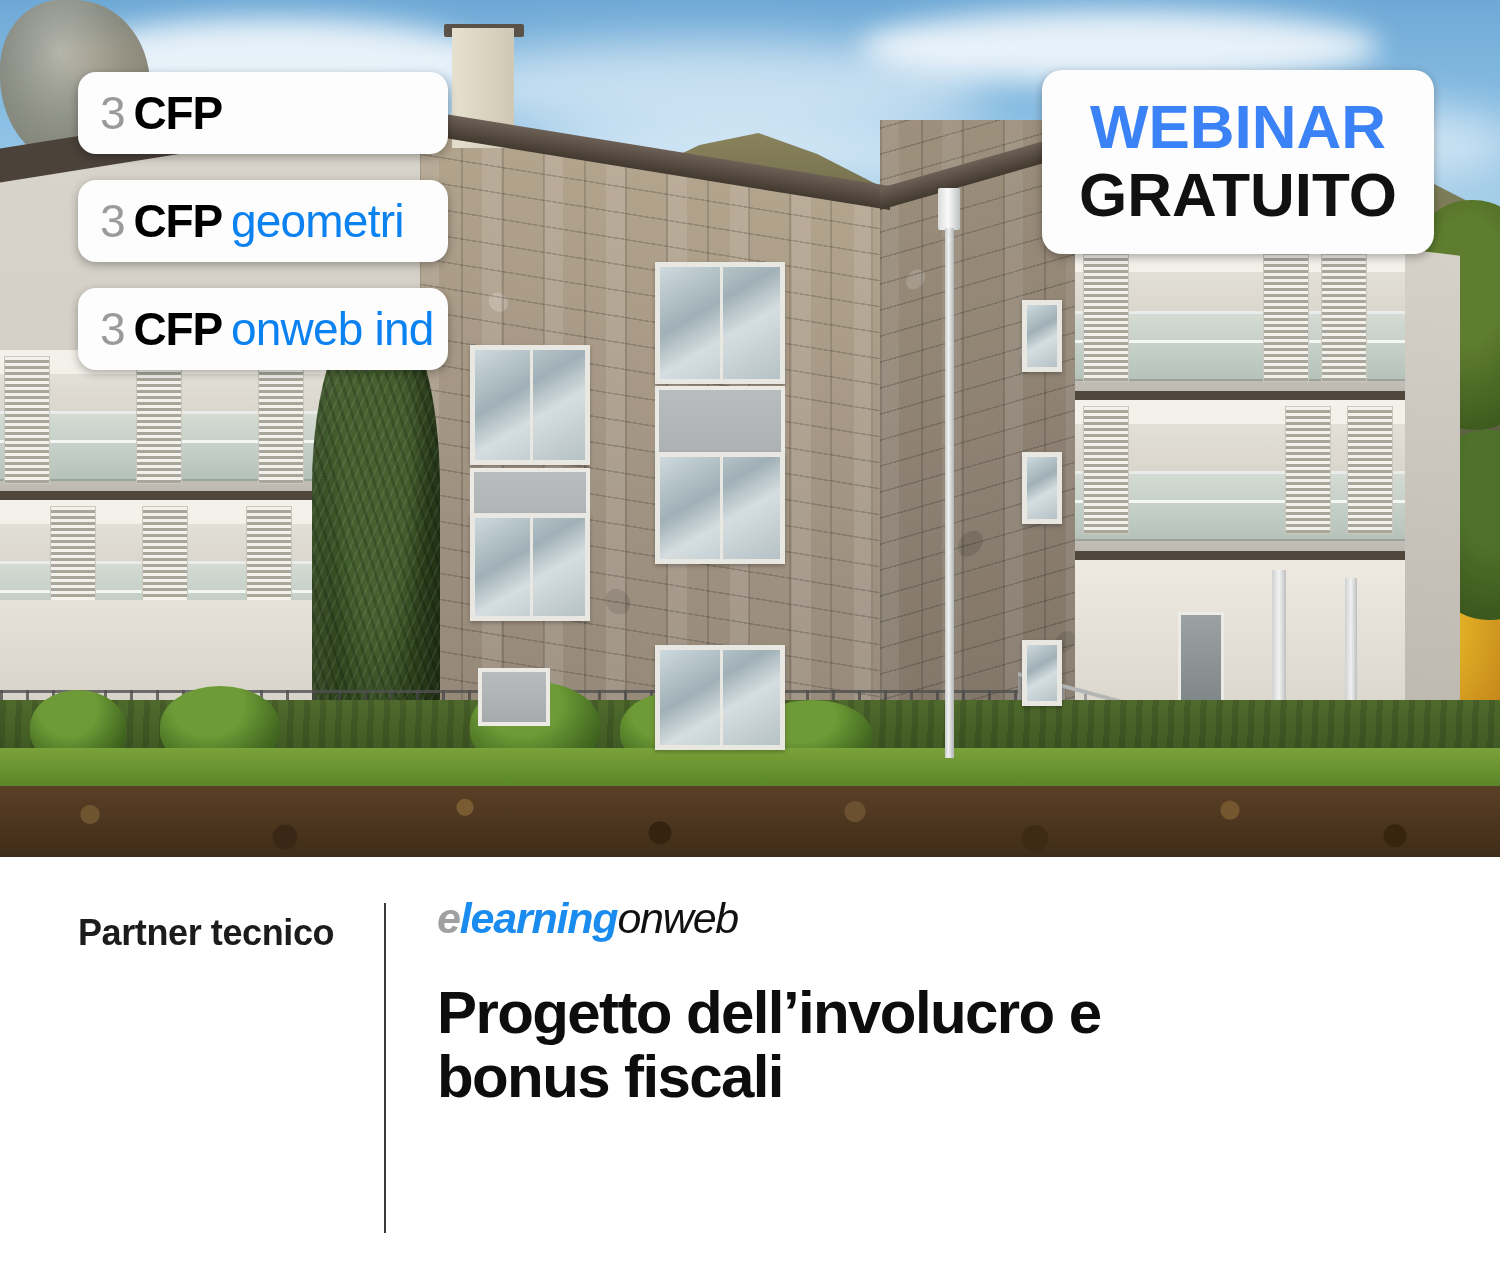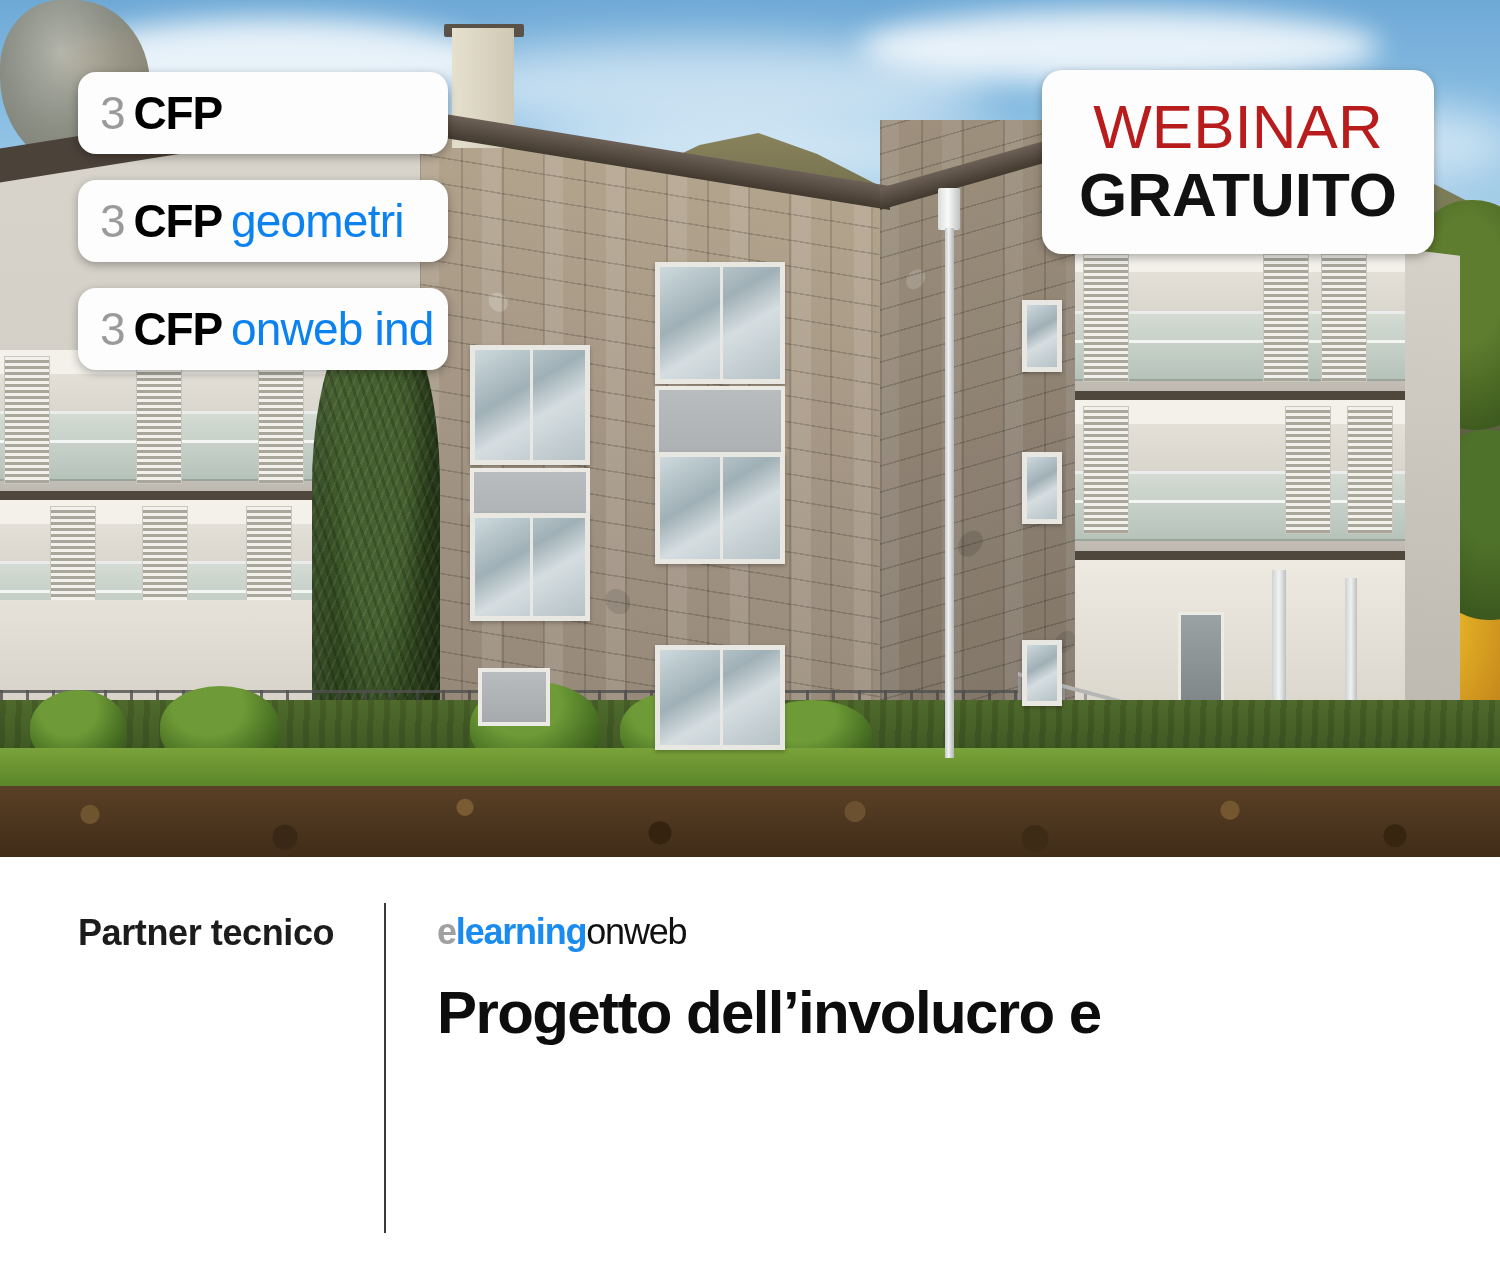--- a/index.html
+++ b/index.html
@@ -256,21 +256,21 @@
     color:#0b82f0; font-weight:400; font-size:46px; letter-spacing:-0.8px;
     margin-left:9px;
   }
 
   #badge-webinar {
     left:1042px; top:70px; width:392px; height:184px;
     flex-direction:column; align-items:center; justify-content:center;
     border-radius:20px;
   }
   .webinar-l1 {
-    color:#b91c1c; font-weight:400; font-size:62px; letter-spacing:0px; line-height:1.0;
+    color:#3b82f6; font-weight:700; font-size:62px; letter-spacing:0px; line-height:1.0;
   }
   .webinar-l2 {
     color:#111111; font-weight:700; font-size:62px; letter-spacing:0px; line-height:1.08;
     margin-top:4px;
   }
 
   
   #panel {
     position:absolute; left:0; top:857px; width:1500px; height:429px;
     background:#ffffff;
@@ -298,22 +298,22 @@
     letter-spacing:0px;
     -webkit-text-stroke:7px #1c42b0;
     paint-order:stroke fill;
     text-shadow:0 0 0 #1c42b0;
   }
   #fassa-1 { font-size:59px; transform:scaleX(1.22); transform-origin:left center; }
   #fassa-2 { font-size:47px; transform:scaleX(1.26); transform-origin:left center; margin-top:6px; }
 
   
   #eol {
-    position:absolute; left:437px; top:57px;
-    font-size:36px; letter-spacing:-1.2px; line-height:1;
+    position:absolute; left:437px; top:40px;
+    font-size:43px; letter-spacing:-1.2px; line-height:1;font-style:italic;
   }
   #eol .e  { color:#a0a0a0; font-weight:700; }
   #eol .lg { color:#1a8cf0; font-weight:700; }
   #eol .ow { color:#111111; font-weight:300; }
 
   #title {
     position:absolute; left:437px; top:124px; width:1020px;
     font-size:60px; font-weight:700; color:#0d0d0d;
     line-height:1.07; letter-spacing:-1.6px;
   }
@@ -484,16 +484,17 @@
 
   <div id="partner-label">Partner tecnico</div>
 
 
   <div id="eol">
     <span class="e">e</span><span class="lg">learning</span><span class="ow">onweb</span>
   </div>
 
   <div id="title">
     <div>Progetto dell’involucro e</div>
+    <div>bonus fiscali</div>
   </div>
 
 
 </div>
 
 </body></html>

